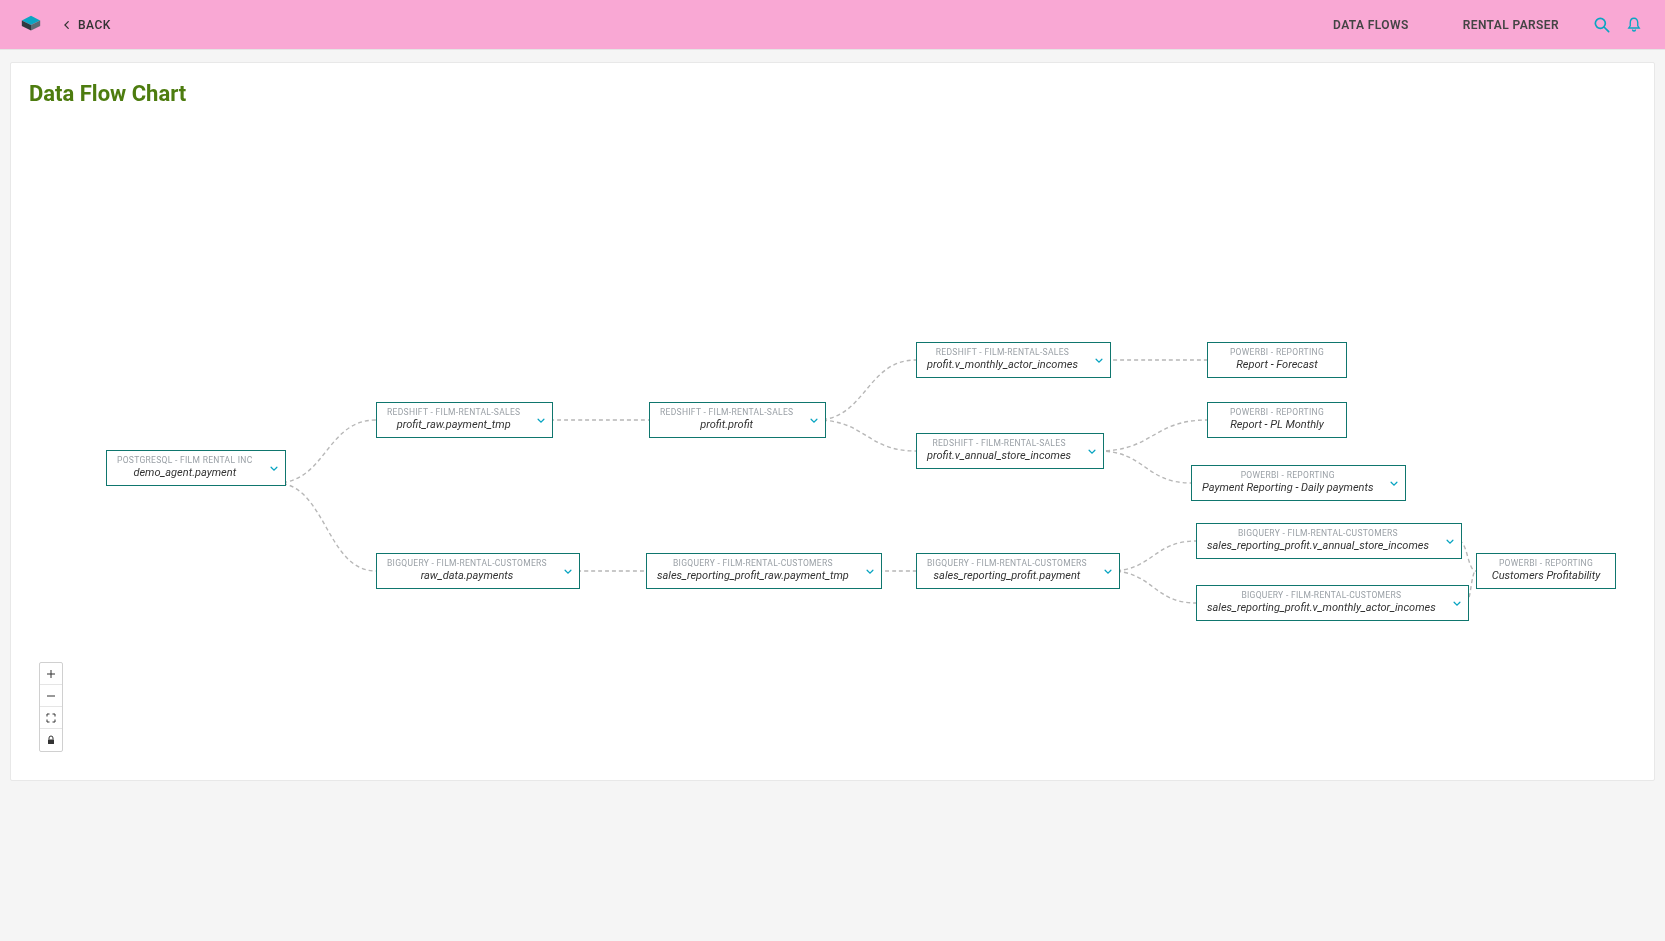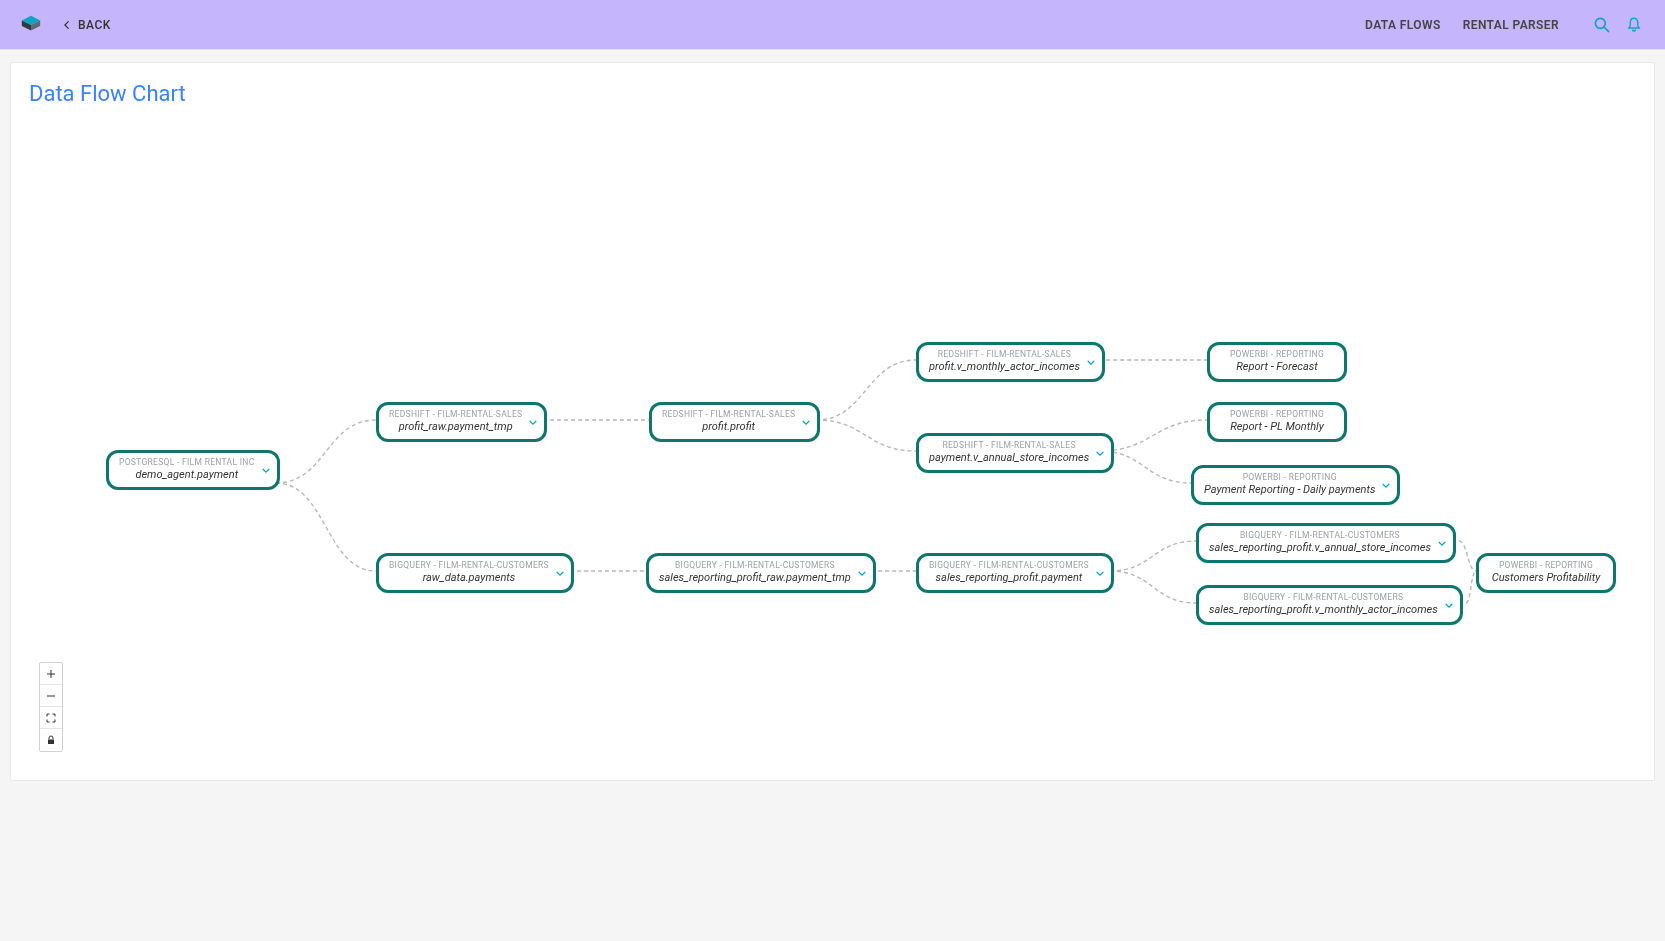--- a/index.html
+++ b/index.html
@@ -10,21 +10,21 @@
     width: 1665px;
     height: 941px;
     overflow: hidden;
     color: #333;
   }
   
   .topbar {
     position: absolute;
     top: 0; left: 0; right: 0;
     height: 50px;
-    background: #c4b5fd;
+    background: #f9a8d4;
     border-bottom: 1px solid #e5e5e5;
     display: flex;
     align-items: center;
     padding: 0 20px;
   }
   .logo {
     width: 22px; height: 22px;
     margin-right: 20px;
   }
   .back-btn {
@@ -37,20 +37,21 @@
   }
   .back-btn svg { margin-right: 6px; }
   .topbar-spacer { flex: 1; }
   .nav-link {
     font-size: 12px;
     font-weight: 600;
     letter-spacing: 0.4px;
     color: #444;
     margin-right: 22px;
     cursor: pointer;
+    margin-left: 32px;
   }
   .icon-btn {
     width: 22px; height: 22px;
     margin-left: 10px;
     cursor: pointer;
     color: #0aa5c2;
     display: flex; align-items: center; justify-content: center;
   }
   .icon-btn.bell { color: #0aa5c2; }
   
@@ -61,41 +62,41 @@
     right: 10px;
     bottom: 160px;
     background: #fff;
     border: 1px solid #e8e8e8;
     border-radius: 2px;
   }
   .card-title {
     position: absolute;
     top: 18px; left: 18px;
     font-size: 22px;
-    color: #3b82f6;
-    font-weight: 400;
+    color: #4d7c0f;
+    font-weight: 700;
     text-align: center;
   }
   
   .canvas {
     position: absolute;
     top: 0; left: 0; right: 0; bottom: 0;
   }
   svg.edges {
     position: absolute;
     top: 0; left: 0;
     width: 100%; height: 100%;
     pointer-events: none;
   }
   .node {
     position: absolute;
     background: #fff;
-    border: 3px solid #0f766e;
-    border-radius: 12px;
-    padding: 4px 22px 6px 10px;
+    border: 1px solid #0f766e;
+    border-radius: 0;
+    padding: 4px 32px 6px 10px;
     cursor: pointer;
     min-width: 140px;
   }
   .node .src {
     font-size: 8.5px;
     letter-spacing: 0.3px;
     color: #9aa0a6;
     text-transform: uppercase;
     white-space: nowrap;
     text-align: center;
@@ -215,21 +216,21 @@
       </div>
       <div class="node" style="left: 905px; top: 279px;">
         <div class="src">REDSHIFT - FILM-RENTAL-SALES</div>
         <div class="name">profit.v_monthly_actor_incomes</div>
         <span class="chev"><svg width="10" height="10" viewBox="0 0 24 24">
             <path d="M5 9 L12 16 L19 9" stroke="#0aa5c2" stroke-width="3" fill="none" stroke-linecap="round"></path>
           </svg></span>
       </div>
       <div class="node" style="left: 905px; top: 370px;">
         <div class="src">REDSHIFT - FILM-RENTAL-SALES</div>
-        <div class="name">payment.v_annual_store_incomes</div>
+        <div class="name">profit.v_annual_store_incomes</div>
         <span class="chev"><svg width="10" height="10" viewBox="0 0 24 24">
             <path d="M5 9 L12 16 L19 9" stroke="#0aa5c2" stroke-width="3" fill="none" stroke-linecap="round"></path>
           </svg></span>
       </div>
       <div class="node" style="left: 365px; top: 490px;">
         <div class="src">BIGQUERY - FILM-RENTAL-CUSTOMERS</div>
         <div class="name">raw_data.payments</div>
         <span class="chev"><svg width="10" height="10" viewBox="0 0 24 24">
             <path d="M5 9 L12 16 L19 9" stroke="#0aa5c2" stroke-width="3" fill="none" stroke-linecap="round"></path>
           </svg></span>

